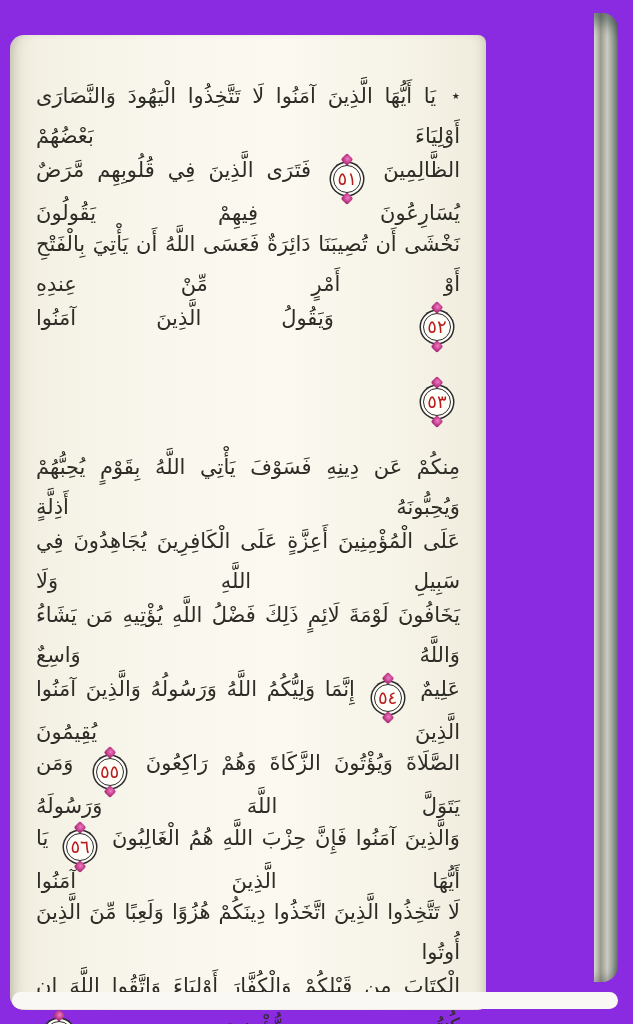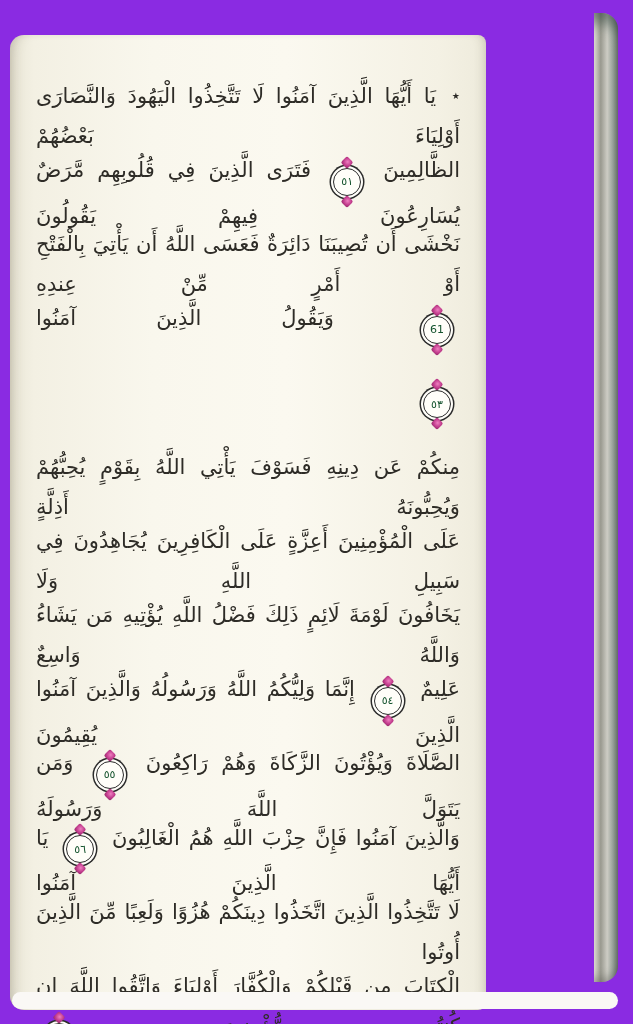--- a/index.html
+++ b/index.html
@@ -48,39 +48,39 @@
     box-shadow:0 0 0 2px #fffef9, 0 0 0 3.5px #2b2b2b;
     position:relative;vertical-align:-8px;margin:0 9px;
   }
   .marker::before,.marker::after{
     content:"";position:absolute;left:50%;width:9px;height:9px;
     background:radial-gradient(circle at 50% 40%,#ef7fc0 0%,#c33e8e 55%,#8e2464 100%);
     transform:translateX(-50%) rotate(45deg);border-radius:2px;
   }
   .marker::before{top:-11px;}
   .marker::after{bottom:-11px;}
-  .mnum{font-size:11px;line-height:1;color:#14532d;}
+  .mnum{font-size:18px;line-height:1;color:#b91c1c;}
 
   
   .hizb{font-size:15px;color:#2b2a26;vertical-align:2px;margin-left:4px;}
 </style>
 </head>
 <body>
 
 <div class="screen">
   <div class="edge-strip"></div>
   <div class="sheet">
     <div class="lines" dir="rtl" lang="ar">
         <div class="line" dir="rtl"><span class="hizb">٭</span> <span class="txt">يَا أَيُّهَا الَّذِينَ آمَنُوا لَا تَتَّخِذُوا الْيَهُودَ وَالنَّصَارَى أَوْلِيَاءَ بَعْضُهُمْ</span></div>
         <div class="line" dir="rtl"><span class="txt">الظَّالِمِينَ</span> <span class="marker">
             <span class="mnum">٥١</span>
           </span> <span class="txt">فَتَرَى الَّذِينَ فِي قُلُوبِهِم مَّرَضٌ يُسَارِعُونَ فِيهِمْ يَقُولُونَ</span></div>
         <div class="line" dir="rtl"><span class="txt">نَخْشَى أَن تُصِيبَنَا دَائِرَةٌ فَعَسَى اللَّهُ أَن يَأْتِيَ بِالْفَتْحِ أَوْ أَمْرٍ مِّنْ عِندِهِ</span></div>
         <div class="line" dir="rtl"> <span class="marker">
-            <span class="mnum">61</span>
+            <span class="mnum">٥٢</span>
           </span> <span class="txt">وَيَقُولُ الَّذِينَ آمَنُوا</span></div>
         <div class="line" dir="rtl"> <span class="marker">
             <span class="mnum">٥٣</span>
           </span> </div>
         <div class="line" dir="rtl"><span class="txt">مِنكُمْ عَن دِينِهِ فَسَوْفَ يَأْتِي اللَّهُ بِقَوْمٍ يُحِبُّهُمْ وَيُحِبُّونَهُ أَذِلَّةٍ</span></div>
         <div class="line" dir="rtl"><span class="txt">عَلَى الْمُؤْمِنِينَ أَعِزَّةٍ عَلَى الْكَافِرِينَ يُجَاهِدُونَ فِي سَبِيلِ اللَّهِ وَلَا</span></div>
         <div class="line" dir="rtl"><span class="txt">يَخَافُونَ لَوْمَةَ لَائِمٍ ذَلِكَ فَضْلُ اللَّهِ يُؤْتِيهِ مَن يَشَاءُ وَاللَّهُ وَاسِعٌ</span></div>
         <div class="line" dir="rtl"><span class="txt">عَلِيمٌ</span> <span class="marker">
             <span class="mnum">٥٤</span>
           </span> <span class="txt">إِنَّمَا وَلِيُّكُمُ اللَّهُ وَرَسُولُهُ وَالَّذِينَ آمَنُوا الَّذِينَ يُقِيمُونَ</span></div>

